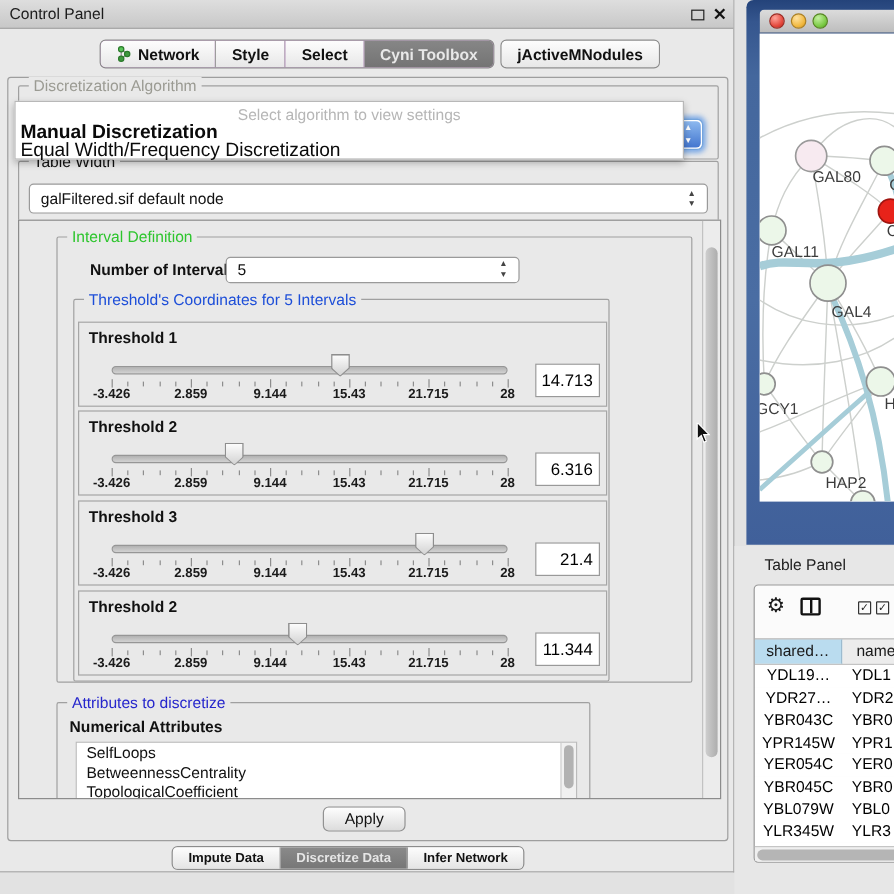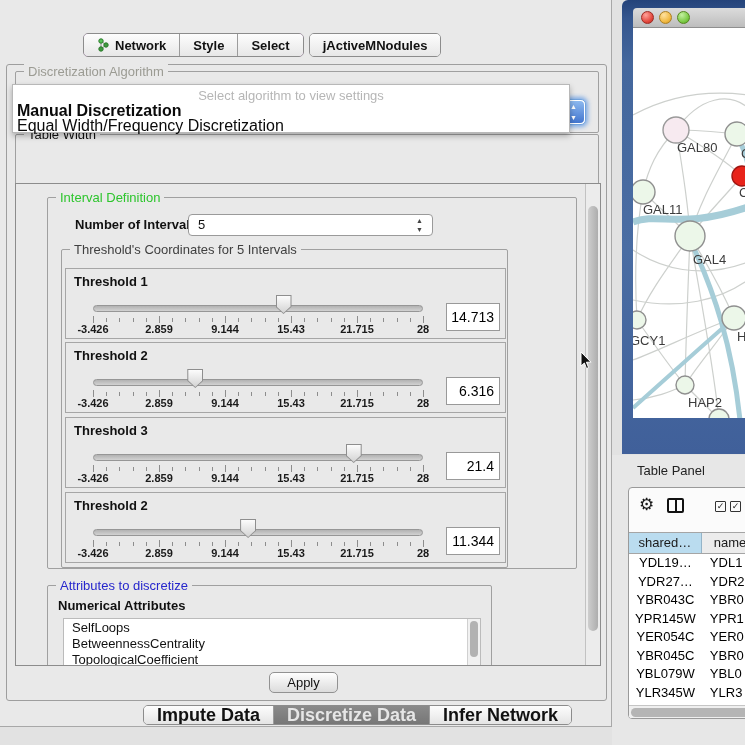--- a/index.html
+++ b/index.html
@@ -58,21 +58,21 @@
   .vscroll { position:absolute; right:0; top:0; bottom:0; width:15px; background:#ececec; border-left:1px solid #c2c2c2; }
   .vscroll .thumb { position:absolute; left:2px; top:22px; width:10px; height:425px; border-radius:6px; background:linear-gradient(90deg,#cecece,#adadad); }
 
   .interval-group { left:31px; top:13px; width:530px; height:372px; }
   .interval-label { color:#2dc52d; }
   .noi-label { position:absolute; left:27px; top:19px; font-size:13px; font-weight:bold; color:#111; }
   .noi-combo { left:140px; top:16px; width:245px; height:22px; }
   .noi-combo .ctext { line-height:20px; }
 
   .thresholds-group { left:13px; top:51px; width:447px; height:319px; }
-  .thresholds-label { color:#404040; }
+  .thresholds-label { color:#1d4ed8; }
 
   .tbox { position:absolute; left:3px; width:441px; height:71px; border:1px solid #a6a6a6; background:#e9e9e9; }
   .t-label { position:absolute; left:8px; top:5px; font-size:13px; font-weight:bold; color:#111; }
   .t-track { position:absolute; left:27px; top:36px; width:330px; height:7px; border:1px solid #969696; border-radius:4px; background:linear-gradient(#b2b2b2,#d2d2d2); }
   .t-handle { position:absolute; top:26px; width:16px; height:19px; background:#8e8e8e; clip-path:polygon(0 0,100% 0,100% 62%,50% 100%,0 62%); }
   .t-handle i { position:absolute; left:1px; top:1px; right:1px; bottom:1px; display:block; background:linear-gradient(#fcfcfc,#d3d3d3); clip-path:polygon(0 0,100% 0,100% 62%,50% 100%,0 62%); }
   .t-ticks { position:absolute; left:27px; top:47px; width:330px; height:8px; }
   .tick { position:absolute; top:2px; width:1px; height:4px; background:#8d8d8d; }
   .tick.major { top:0; height:7px; }
   .t-scale { position:absolute; left:27px; top:54px; width:330px; height:12px; }
@@ -84,21 +84,21 @@
   .attr-heading { position:absolute; left:10px; top:12px; font-size:13px; font-weight:bold; color:#111; }
   .attr-list { position:absolute; left:15px; top:32px; width:418px; height:70px; background:#fff; border:1px solid #bbb; overflow:hidden; }
   .attr-item { font-size:13px; color:#111; line-height:15px; padding:1px 0 0 8px; white-space:nowrap; }
   .attr-vscroll { position:absolute; right:0; top:0; bottom:0; width:13px; background:#f1f1f1; border-left:1px solid #d0d0d0; }
   .attr-vscroll .thumb { position:absolute; left:2px; top:2px; width:8px; height:36px; border-radius:4px; background:#b2b2b2; }
 
   .apply-btn { position:absolute; left:262px; top:607px; width:69px; height:21px; border:1px solid #929292; border-radius:5px; background:linear-gradient(#fefefe,#dcdcdc); font-size:13px; color:#111; text-align:center; line-height:19px; }
 
   
   .bottom-tabs { position:absolute; left:143px; top:705px; height:20px; display:flex; border:1px solid #8c8c8c; border-radius:5px; overflow:hidden; z-index:5; }
-  .btab { padding:0 13px; font-size:18px; font-weight:600; color:#111; background:linear-gradient(#fdfdfd,#e4e4e4); border-right:1px solid #9c9c9c; line-height:18px; }
+  .btab { padding:0 13px; font-size:11px; font-weight:600; color:#111; background:linear-gradient(#fdfdfd,#e4e4e4); border-right:1px solid #9c9c9c; line-height:18px; }
   .btab:last-child { border-right:none; }
   .btab.sel { background:linear-gradient(#8a8a8a,#777); color:#e6e6e6; }
 
   
   .cursor { position:absolute; left:580px; top:352px; z-index:90; }
 
   
   .net-window { position:absolute; left:622px; top:0; width:123px; height:454px; background:linear-gradient(180deg,#24437a 0%,#35568e 4%,#44679d 14%,#4a6da3 55%,#40609a 100%); border-radius:6px 0 0 0; }
   .net-titlebar { position:absolute; left:11px; top:8px; width:112px; height:20px; background:linear-gradient(#dcdcdc,#bdbdbd); border-bottom:1px solid #8f8f8f; border-radius:4px 0 0 0; }
   .light { position:absolute; top:3px; width:13px; height:13px; border-radius:50%; }
@@ -123,59 +123,71 @@
   .tp-c1 { width:79px; font-size:13px; color:#000; text-align:center; line-height:18px; white-space:nowrap; overflow:hidden; }
   .tp-c2 { width:70px; font-size:13px; color:#000; line-height:18px; padding-left:8px; white-space:nowrap; overflow:hidden; }
   .tp-hscroll { position:absolute; left:0; top:217px; width:100%; height:13px; background:#efefef; border-top:1px solid #c5c5c5; }
   .tp-hscroll .thumb { position:absolute; left:2px; right:4px; top:2px; height:9px; border-radius:5px; background:#b5b5b5; }
 </style>
 </head>
 <body>
 
 <div class="control-panel">
 
+  <div class="cp-titlebar">
+    <span class="cp-title">Control Panel</span>
+    <span class="float-icon"></span>
+    <span class="close-icon">✕</span>
+  </div>
 
   <div class="tabstrip">
     <div class="tab-group">
         <div class="tab-seg">
           <svg width="13" height="14" viewBox="0 0 13 14">
             <line x1="4" y1="3" x2="9" y2="7" stroke="#8a8a8a"></line>
             <line x1="4" y1="11" x2="9" y2="7" stroke="#8a8a8a"></line>
             <line x1="4" y1="3" x2="4" y2="11" stroke="#8a8a8a"></line>
             <circle cx="4" cy="3" r="2.2" fill="#58c558" stroke="#2c7a2c"></circle>
             <circle cx="9" cy="7" r="2.2" fill="#3f9a3f" stroke="#2c7a2c"></circle>
             <circle cx="4" cy="11" r="2.2" fill="#3f9a3f" stroke="#2c7a2c"></circle>
           </svg>
           <span>Network</span>
         </div>
         <div class="tab-seg">
           <span>Style</span>
         </div>
         <div class="tab-seg">
           <span>Select</span>
         </div>
+        <div class="tab-seg sel">
+          <span>Cyni Toolbox</span>
+        </div>
       </div>
     <div class="tab-separate">
         <div class="tab-seg">
           <span>jActiveMNodules</span>
         </div>
       </div>
   </div>
 
   <div class="outer-panel">
 
     <div class="jgroup algo-group">
       <span class="glabel algo-label">Discretization Algorithm</span>
       <div class="focus-combo">
         <span class="blue-btn"></span>
       </div>
     </div>
 
     <div class="jgroup tabledata-group">
       <span class="glabel tabledata-label">Table Width</span>
+      <div class="combo tabledata-combo">
+        <span class="ctext">galFiltered.sif default node</span>
+        <span class="spinner"></span>
+      </div>
     </div>
 
     <div class="scrollpanel">
 
       <div class="jgroup interval-group">
         <span class="glabel interval-label">Interval Definition</span>
         <span class="noi-label">Number of Intervals</span>
         <div class="combo noi-combo">
           <span class="ctext">5</span>
           <span class="spinner"></span>

